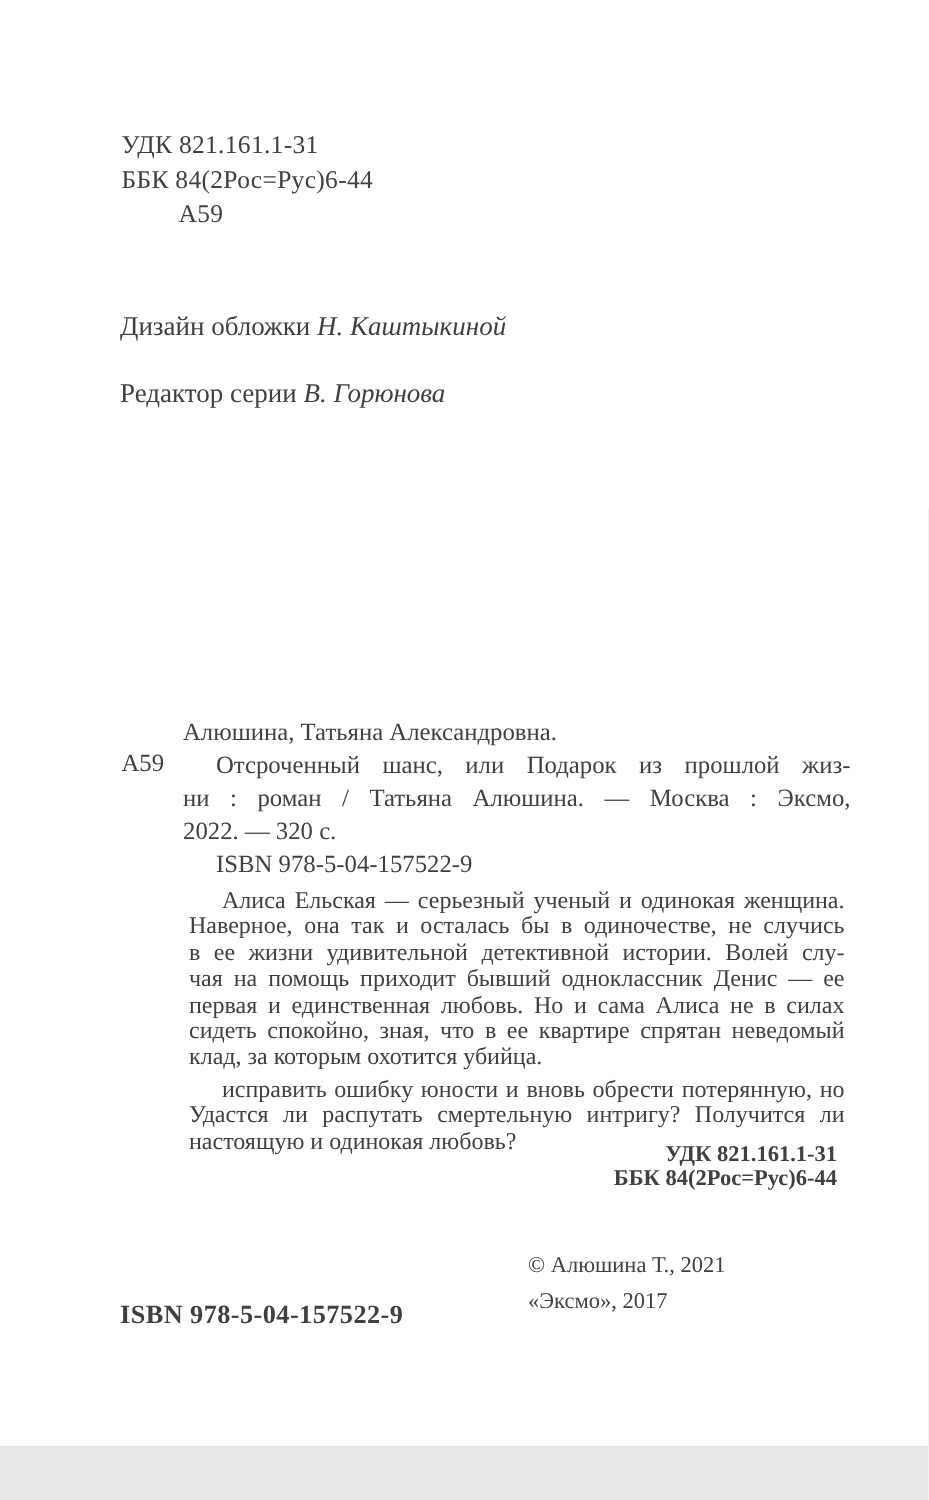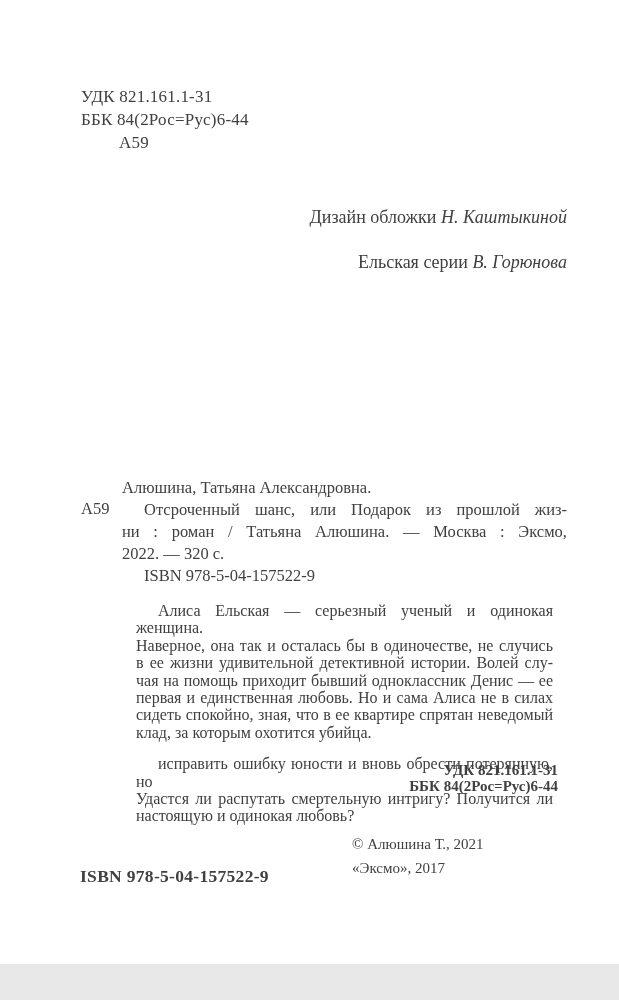--- a/index.html
+++ b/index.html
@@ -4,32 +4,32 @@
 <style>
   html,body{margin:0;padding:0;background:#e8e8e8;}
   .page{
     width:619px;height:964px;position:relative;background:#ffffff;
     font-family:"Liberation Serif", serif;color:#404040;overflow:hidden;
     margin:0 auto;
   }
   .top-codes{position:absolute;left:81px;top:85px;font-size:17px;line-height:23px;letter-spacing:.2px;}
   .sign-indent{padding-left:38px;}
 
-  .credit{position:absolute;left:80px;width:487px;text-align:right;font-size:18px;}
+  .credit{position:absolute;left:80px;width:487px;text-align:left;font-size:18px;}
   .credit-design{top:207px;}
   .credit-editor{top:252px;}
   .it{font-style:italic;}
 
   .catalog{position:absolute;left:122px;top:477px;width:445px;font-size:16.5px;line-height:22px;}
   .bold{font-weight:normal;}
   .cat-isbn{padding-left:22px;}
   .margin-sign{position:absolute;left:81px;top:499px;font-size:16.5px;}
 
   .annotation{position:absolute;left:122px;top:588px;width:445px;font-size:16px;line-height:17.4px;}
-  .para{margin:14px;}
+  .para{margin:4px;}
 
   .tline{white-space:normal;}
   .just .tline{text-align:justify;text-align-last:justify;}
   .just .tline:last-child{text-align-last:left;}
   .indent-first .tline:first-child{text-indent:22px;}
 
   .imprint-codes{position:absolute;right:61px;top:762px;text-align:right;font-weight:bold;font-size:15px;line-height:16px;}
   .copyright{position:absolute;left:352px;top:833px;font-weight:normal;font-size:15px;line-height:23.5px;width:230px;}
   .copyright .tline:nth-child(3){padding-left:17px;}
   .isbn-bottom{position:absolute;left:80px;top:866px;font-weight:bold;font-size:17.5px;letter-spacing:.3px;}
@@ -44,21 +44,21 @@
     <div class="tline">ББК 84(2Рос=Рус)6-44</div>
     <div class="tline sign-indent">А59</div>
   </div>
 
   <div class="credit credit-design">
     <span>Дизайн обложки</span>
     <span class="it">Н. Каштыкиной</span>
   </div>
 
   <div class="credit credit-editor">
-    <span>Ельская серии</span>
+    <span>Редактор серии</span>
     <span class="it">В. Горюнова</span>
   </div>
 
   <div class="margin-sign">А59</div>
 
   <div class="catalog">
     <div class="bold">Алюшина, Татьяна Александровна.</div>
     <div class="just indent-first">
         <div class="tline">Отсроченный шанс, или Подарок из прошлой жиз-</div>
         <div class="tline">ни : роман / Татьяна Алюшина. — Москва : Эксмо,</div>

